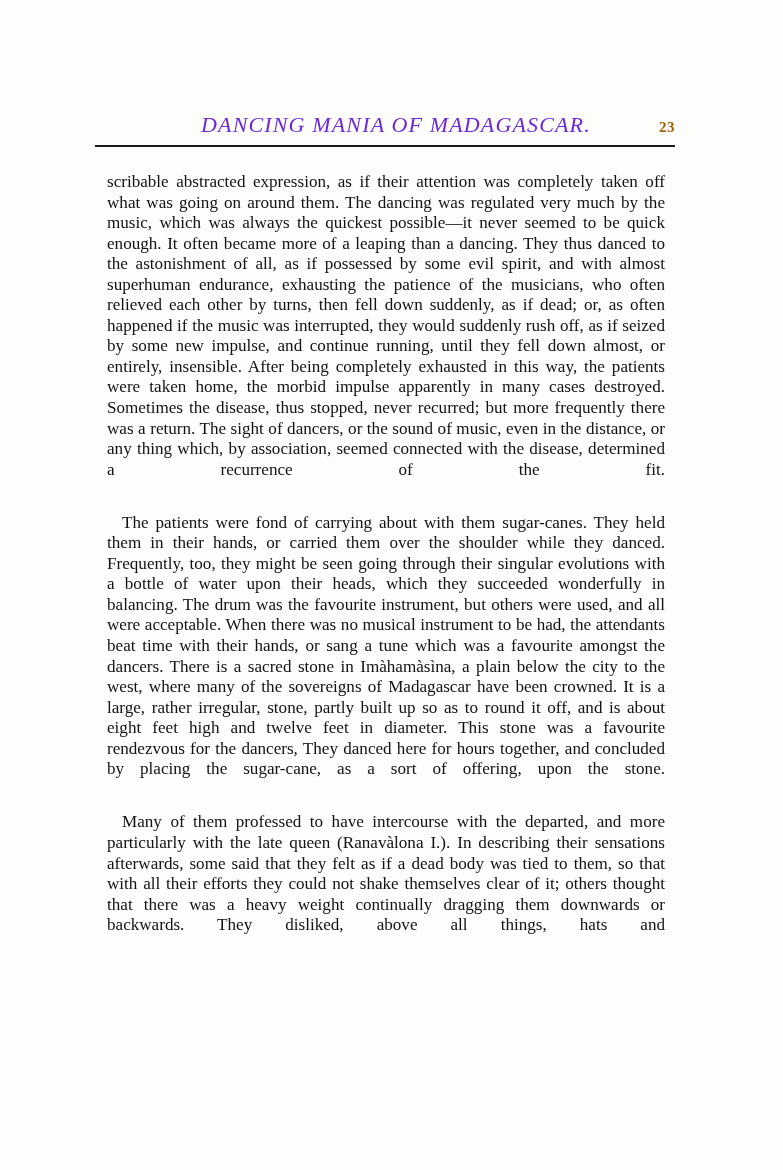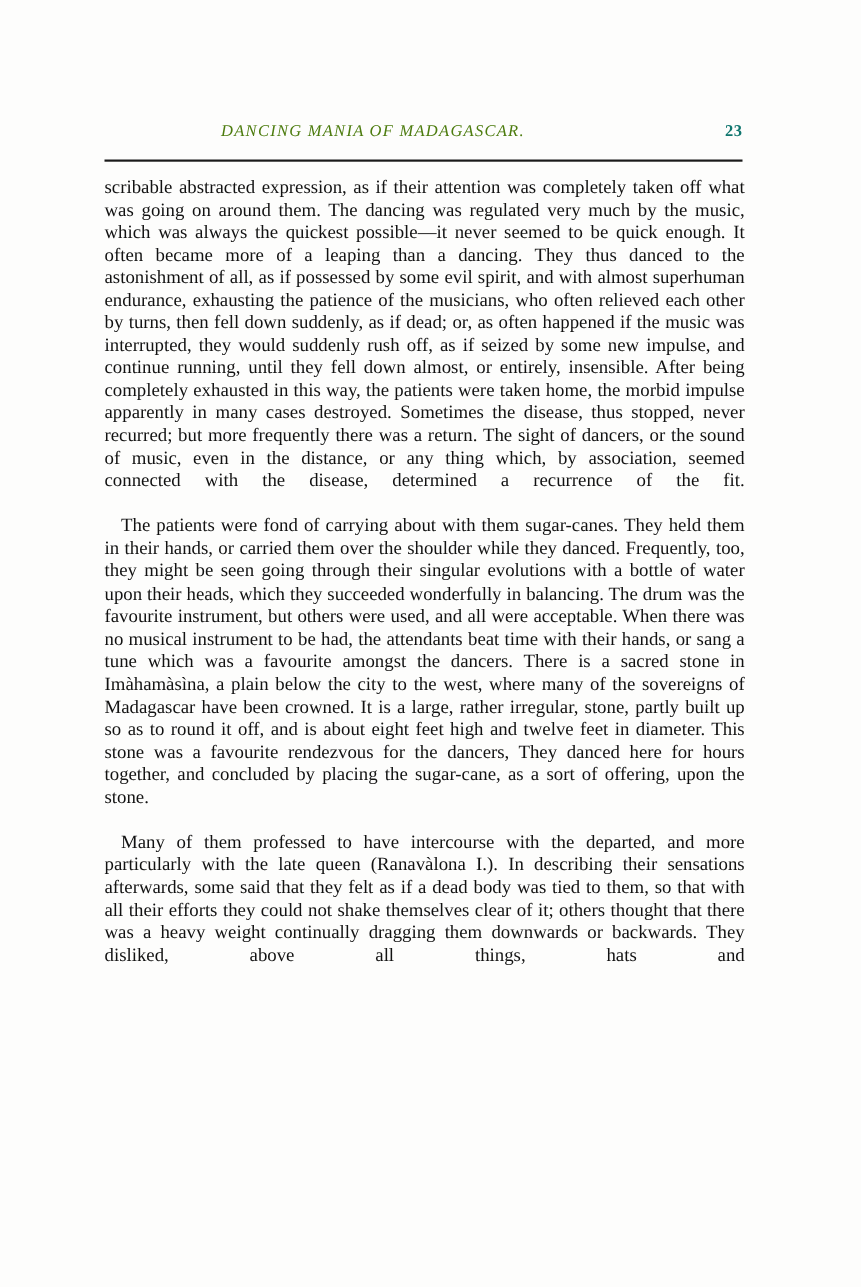--- a/index.html
+++ b/index.html
@@ -33,53 +33,53 @@
 
   .header-row {
     display: flex;
     align-items: baseline;
     justify-content: flex-start;
     height: 26px;
   }
 
   .running-head {
     font-style: italic;
-    font-size: 15px;
+    font-size: 22px;
     letter-spacing: 1.15px;
     white-space: nowrap;
-    color: #4d7c0f;
+    color: #6d28d9;
     margin-left: 106px;
   }
 
   .folio {
     font-weight: bold;
     font-size: 15px;
     letter-spacing: 0.5px;
-    color: #0f766e;
+    color: #a16207;
     margin-left: auto;
     padding-right: 2px;
   }
 
   .head-rule {
     margin-top: 7px;
     height: 2px;
     background: #1a1a1a;
     width: 580px;
   }
 
   
   .textblock {
     position: absolute;
     left: 95px;
     top: 160px;
     width: 582px;
   }
 
   .para {
-    margin: 0;
+    margin: 12px;
     font-size: 17.1px;
     line-height: 20.55px;
     text-align: justify;
     text-justify: inter-word;
     text-indent: 15px;
     -webkit-hyphens: none;
     hyphens: none;
     word-spacing: 0.2px;
     color: #121212;
   }

